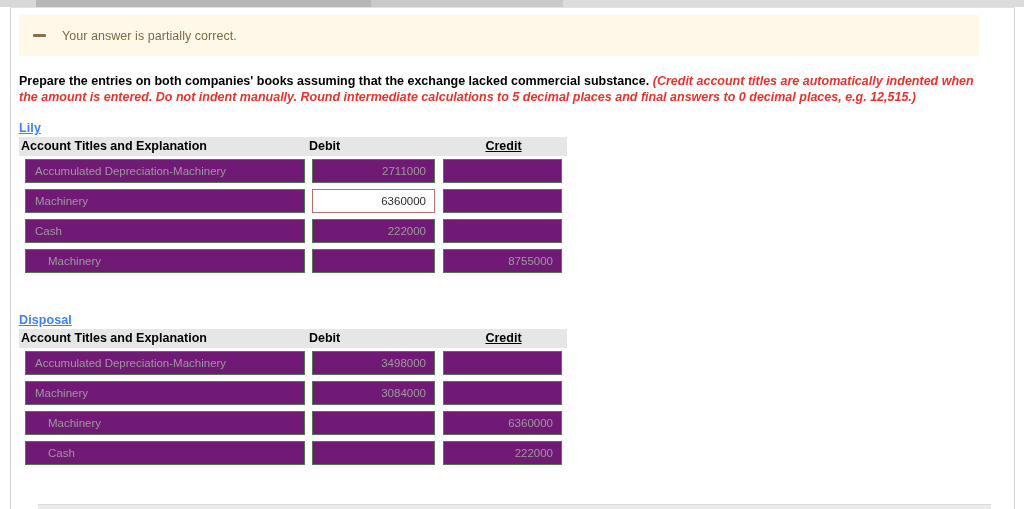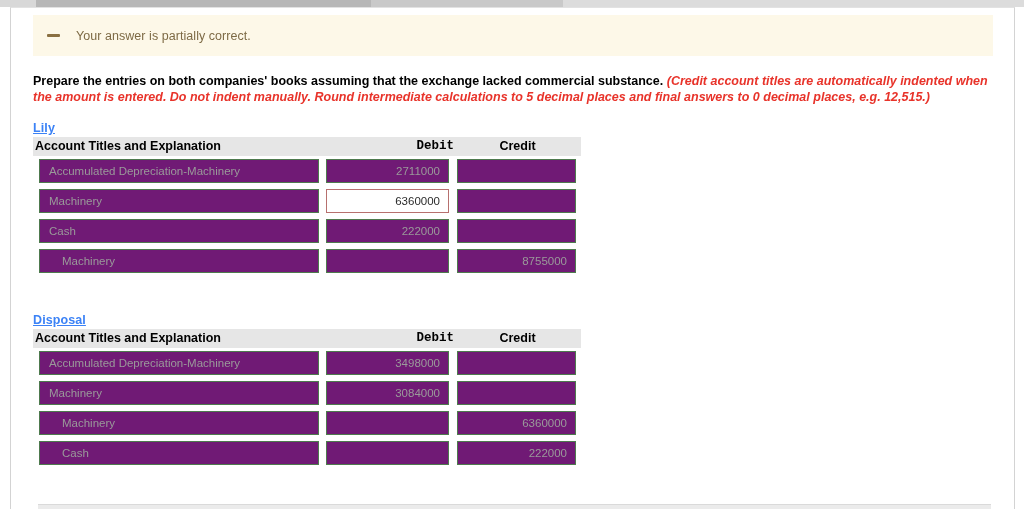--- a/index.html
+++ b/index.html
@@ -38,21 +38,21 @@
     width: 1005px;
     height: 502px;
     background: #ffffff;
     border-left: 1px solid #d3d3d3;
     border-right: 1px solid #d3d3d3;
     border-top: 1px solid #e2e2e2;
   }
 
   #content {
     position: absolute;
-    left: 22px;
+    left: 8px;
     top: 7px;
     width: 960px;
   }
 
   
   #status-banner {
     width: 960px;
     height: 41px;
     background: #fdf8e8;
     display: flex;
@@ -114,22 +114,22 @@
   .journal-table thead th {
     background: #e6e6e6;
     font-size: 12.5px;
     font-weight: bold;
     color: #000000;
     height: 19px;
     padding: 0;
     line-height: 19px;
   }
   .journal-table thead th.h-title { text-align: left; padding-left: 2px; margin-top: 40px; }
-  .journal-table thead th.h-debit { text-align: right; font-family: Liberation Mono, monospace; }
-  .journal-table thead th.h-credit { text-align: center; }
+  .journal-table thead th.h-debit { text-align: left; }
+  .journal-table thead th.h-credit { text-align: center; text-decoration: underline; }
 
   .journal-table tbody td {
     padding: 3px 0 3px 0;
     vertical-align: middle;
   }
   .journal-table tbody td.td-title { padding-left: 6px; padding-right: 4px; }
   .journal-table tbody td.td-debit { padding-left: 3px; padding-right: 5px; text-align: center; }
   .journal-table tbody td.td-credit { padding-left: 3px; padding-right: 5px; }
 
   .cell-box {

